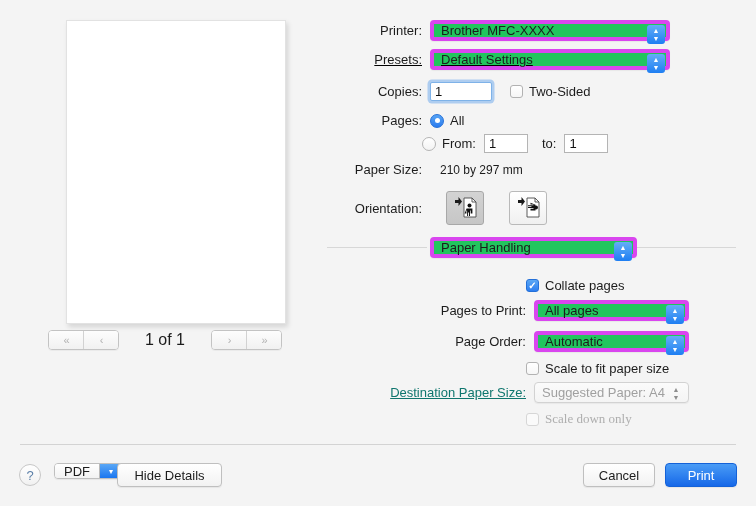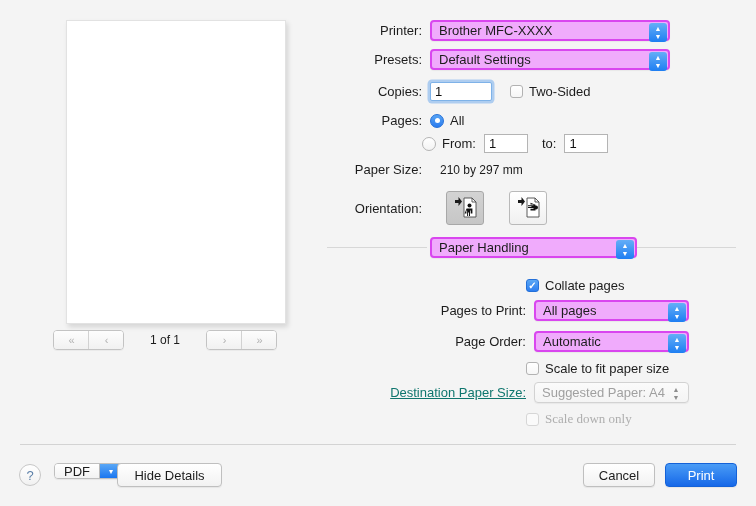--- a/index.html
+++ b/index.html
@@ -41,21 +41,21 @@
   }
   .seg-btn {
     width: 34px; height: 18px;
     display: flex; align-items: center; justify-content: center;
     font-size: 11px; color: #b2b2b2;
     background: linear-gradient(to bottom, #fdfdfd, #f1f1f1);
     letter-spacing: -1px;
   }
   .seg-btn + .seg-btn { border-left: 1px solid #d2d2d2; }
   #page-count {
-    font-size: 12px; color: #1c1c1c; margin: 0 26px; white-space: nowrap;
+    font-size: 16px; color: #1c1c1c; margin: 0 26px; white-space: nowrap;
   }
 
   
   #settings {
     position: absolute; left: 330px; top: 0; width: 426px; height: 440px;
   }
   .row {
     position: absolute;
     display: flex; align-items: center;
     white-space: nowrap;
@@ -68,22 +68,22 @@
   .lbl.dim { color: #0f766e; text-decoration: underline; }
   .sublabel {
     font-size: 13px; color: #1c1c1c; margin-left: 6px;
   }
   .sublabel.dim { color: #aeaeae; }
 
   
   .popup {
     position: relative;
     height: 21px;
-    background: #f0abfc;
-    border: 2px solid #d946ef;
+    background: #22c55e;
+    border: 4px solid #d946ef;
     border-radius: 4px;
     display: flex; align-items: center;
     font-size: 13px; color: #1c1c1c;
     padding-left: 7px;
     box-sizing: border-box;
     box-shadow: 0 1px 1px rgba(0,0,0,0.05);
   }
   .popup .arrows {
     position: absolute; right: 1px; top: 1px;
     width: 18px; height: 19px;
@@ -254,21 +254,21 @@
       <div class="lbl" style="width:92px;">Printer:</div>
       <div class="popup" style="width:240px;">
         <span>Brother MFC-XXXX</span>
         <span class="arrows">
           <span class="chev up">▲</span>
             <span class="chev">▼</span>
         </span>
       </div>
     </div>
 
-    <div class="row" style="left:0; top:49px; width:340px;">
+    <div class="row" style="left:0; top:49px; width:340px;text-decoration:underline;">
       <div class="lbl" style="width:92px;">Presets:</div>
       <div class="popup" style="width:240px;">
         <span>Default Settings</span>
         <span class="arrows">
           <span class="chev up">▲</span>
             <span class="chev">▼</span>
         </span>
       </div>
     </div>
 

